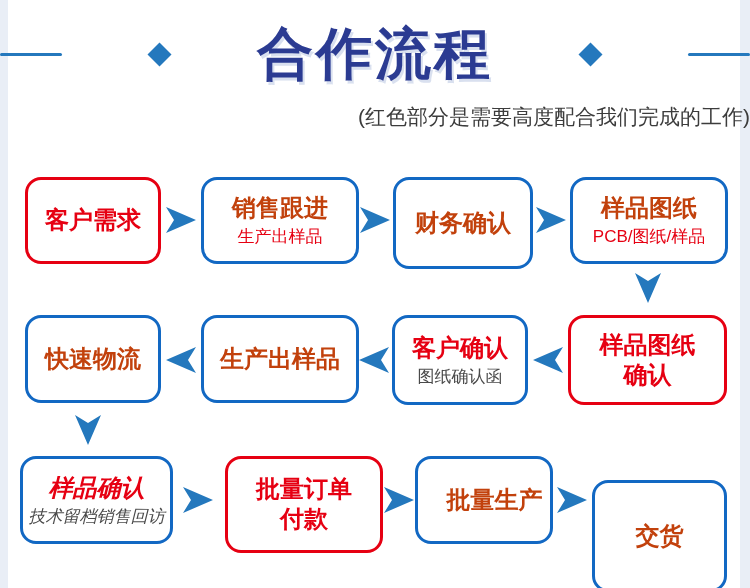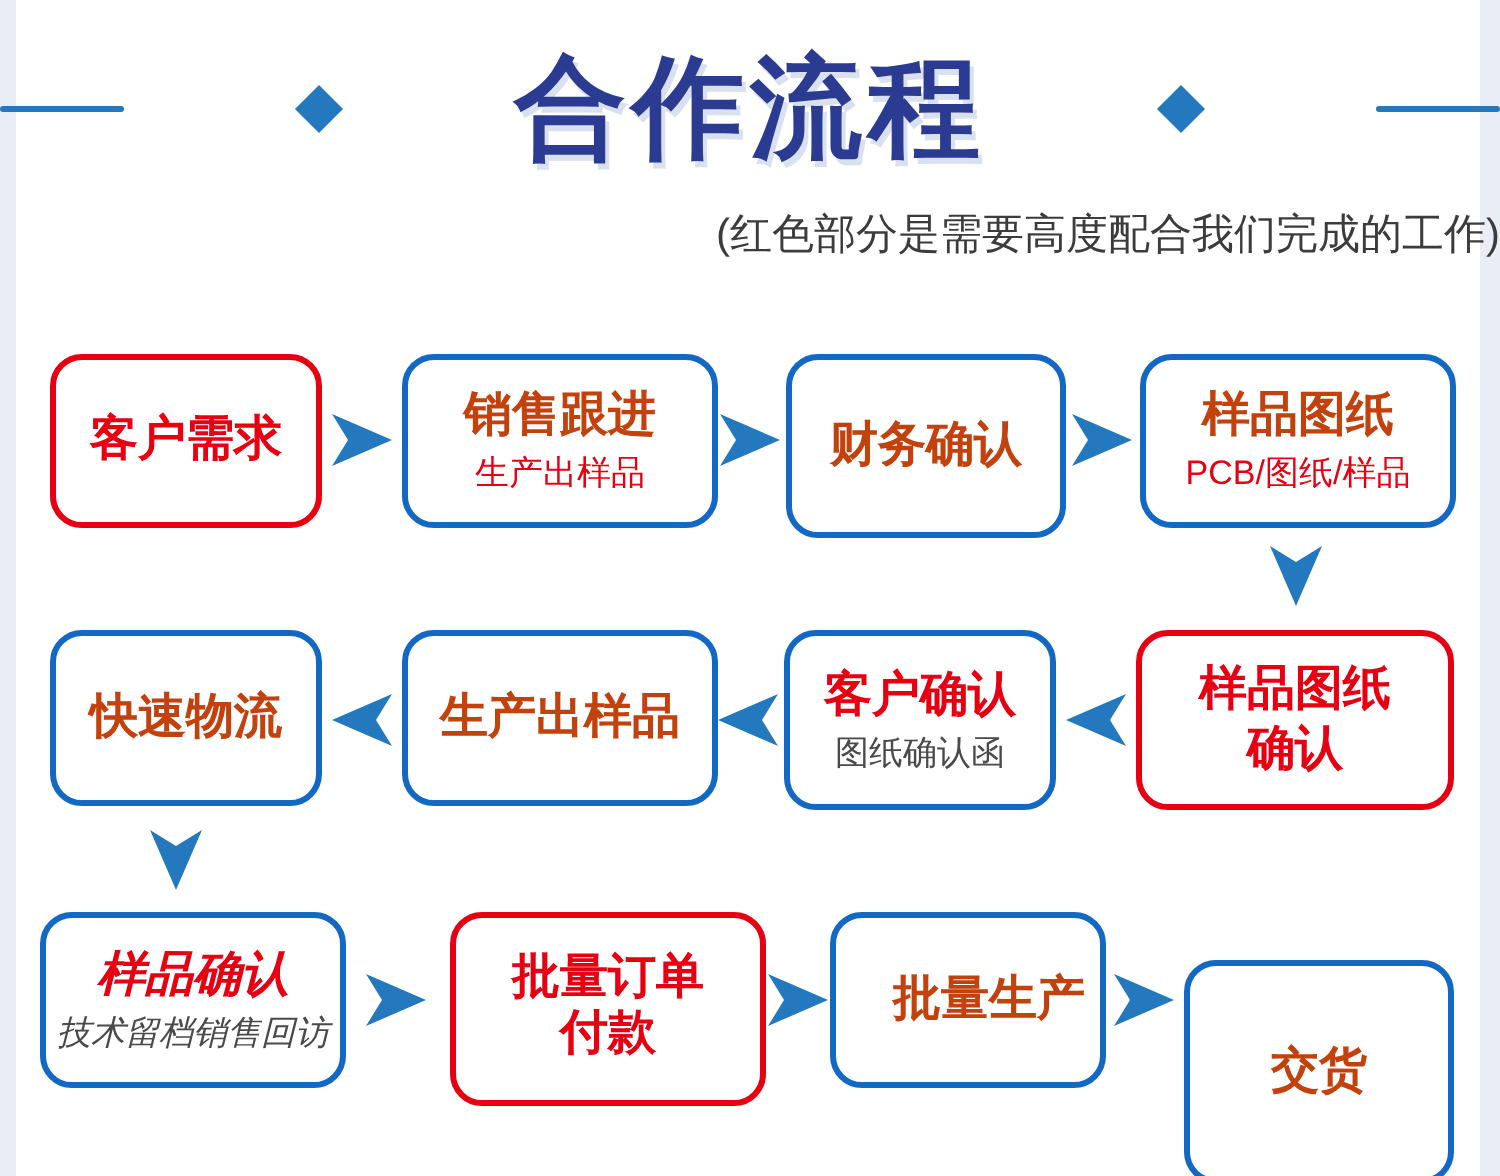--- a/index.html
+++ b/index.html
@@ -154,21 +154,21 @@
     <div class="box-title box-title--red">样品确认</div>
     <div class="box-sub box-sub--dark">技术留档销售回访</div>
   </div>
 
   <svg class="arrow" style="left:182px; top:486px;" viewBox="0 0 32 28">
       <polygon points="1,1 31,14 1,27 9,14"></polygon>
     </svg>
 
   <div class="box box--red" style="left:225px; top:456px; width:158px; height:97px;">
     <div class="box-title box-title--red">批量订单</div>
-    <div class="box-title box-title--red" style="margin-top:-4px;font-family:Liberation Mono, monospace;">付款</div>
+    <div class="box-title box-title--red" style="margin-top:-4px;">付款</div>
   </div>
 
   <svg class="arrow" style="left:383px; top:486px;" viewBox="0 0 32 28">
       <polygon points="1,1 31,14 1,27 9,14"></polygon>
     </svg>
 
   <div class="box" style="left:415px; top:456px; width:138px; height:88px;padding-left:21px;">
     <div class="box-title">批量生产</div>
   </div>
 

